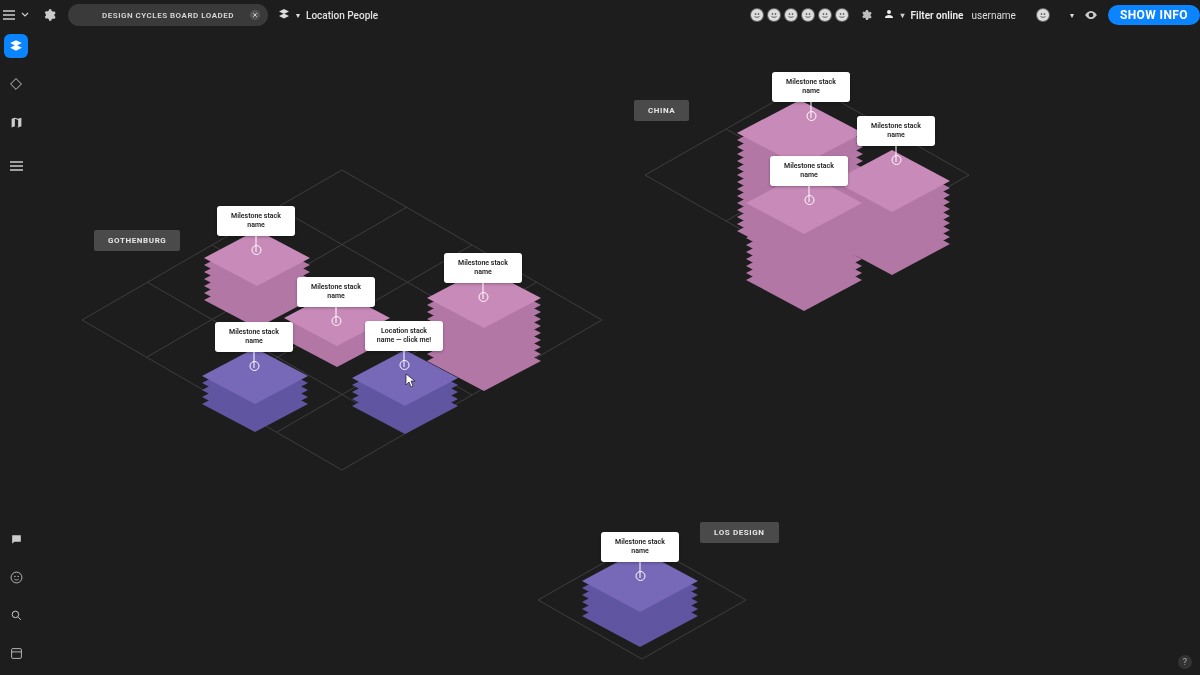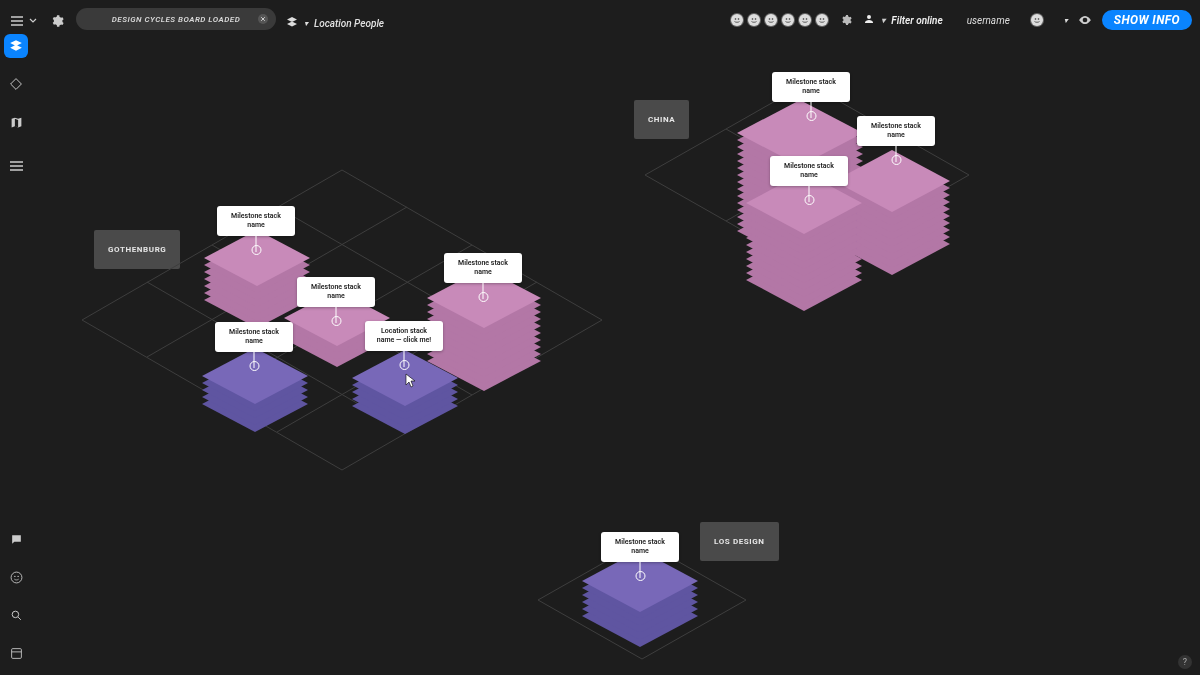--- a/index.html
+++ b/index.html
@@ -1,44 +1,44 @@
 <!DOCTYPE html>
 <html><head>
 <meta charset="utf-8">
 <style>
   * { box-sizing: border-box; margin: 0; padding: 0; }
   html, body { width: 1200px; height: 675px; overflow: hidden; background:#1d1d1d; font-family: -apple-system, BlinkMacSystemFont, "Segoe UI", Roboto, Helvetica, Arial, sans-serif; color:#eaeaea; }
   body { position: relative; }
 
   
-  .topbar { position:absolute; top:0; left:0; right:0; height:30px; display:flex; align-items:flex-end; padding:0 8px; gap:10px;font-style:italic; }
+  .topbar { position:absolute; top:0; left:0; right:0; height:30px; display:flex; align-items:center; padding:0 0; gap:10px; }
   .topbar .icon-btn { width:18px; height:18px; display:flex; align-items:center; justify-content:center; color:#ccc; cursor:pointer; }
   .menu-cluster { display:flex; align-items:center; gap:2px; }
   .board-pill { background:#3a3a3a; border-radius:14px; height:22px; width:200px; display:flex; align-items:center; justify-content:center; position:relative; font-size:8px; letter-spacing:0.5px; color:#d8d8d8; font-weight:600; }
   .board-pill .close { position:absolute; right:8px; width:10px; height:10px; color:#bbb; }
   .filter-pill { display:flex; align-items:center; gap:6px; font-size:10px; color:#e0e0e0; font-weight:500; cursor:pointer; }
   .filter-pill .chev { font-size:8px; }
   .topbar-right { margin-left:auto; display:flex; align-items:center; gap:8px; }
   .avatar-row { display:flex; align-items:center; gap:3px; }
   .avatar { width:14px; height:14px; border-radius:50%; background:#666; display:flex; align-items:center; justify-content:center; color:#222; font-size:8px; overflow:hidden; }
   .people-online { display:flex; align-items:center; gap:6px; font-size:10px; font-weight:600; color:#eee; cursor:pointer; }
   .people-online .chev { font-size:8px; color:#ccc; }
-  .username-cluster { display:flex; align-items:center; gap:20px; font-size:10px; color:#ddd;margin-left:16px; }
+  .username-cluster { display:flex; align-items:center; gap:20px; font-size:10px; color:#ddd; }
   .show-info { background:#0a84ff; color:#fff; border-radius:14px; height:20px; padding:0 12px; display:flex; align-items:center; font-size:12px; font-weight:700; letter-spacing:0.4px; cursor:pointer; }
 
   
   .sidebar { position:absolute; left:0; top:30px; bottom:0; width:32px; display:flex; flex-direction:column; align-items:center; padding-top:4px; gap:14px; }
   .sidebar .tool { width:24px; height:24px; border-radius:6px; display:flex; align-items:center; justify-content:center; color:#ccc; cursor:pointer; }
   .sidebar .tool.active { background:#0a84ff; color:#fff; }
   .sidebar .flex-spacer { flex:1; }
 
   
   .canvas { position:absolute; left:32px; top:30px; right:0; bottom:0; }
 
-  .region-label { position:absolute; background:#4a4a4a; color:#e6e6e6; font-size:8px; font-weight:700; letter-spacing:0.6px; padding:15px 14px; border-radius:2px; }
+  .region-label { position:absolute; background:#4a4a4a; color:#e6e6e6; font-size:8px; font-weight:700; letter-spacing:0.6px; padding:6px 14px; border-radius:2px; }
 
   
   .iso-grid { position:absolute; border:none; }
   .iso-grid svg { position:absolute; inset:0; overflow:visible; }
 
   
   .ms-card { position:absolute; background:#fff; color:#222; font-size:7px; line-height:1.25; font-weight:600; text-align:center; padding:6px 10px; border-radius:3px; width:78px; box-shadow:0 1px 3px rgba(0,0,0,0.3); }
   .ms-card .stem { position:absolute; left:50%; top:100%; width:1px; height:16px; background:#fff; transform:translateX(-0.5px); }
   .ms-card .stem::after { content:""; position:absolute; left:50%; bottom:-3px; width:8px; height:8px; border:1.5px solid #fff; border-radius:50%; background:transparent; transform:translateX(-50%); }
 

